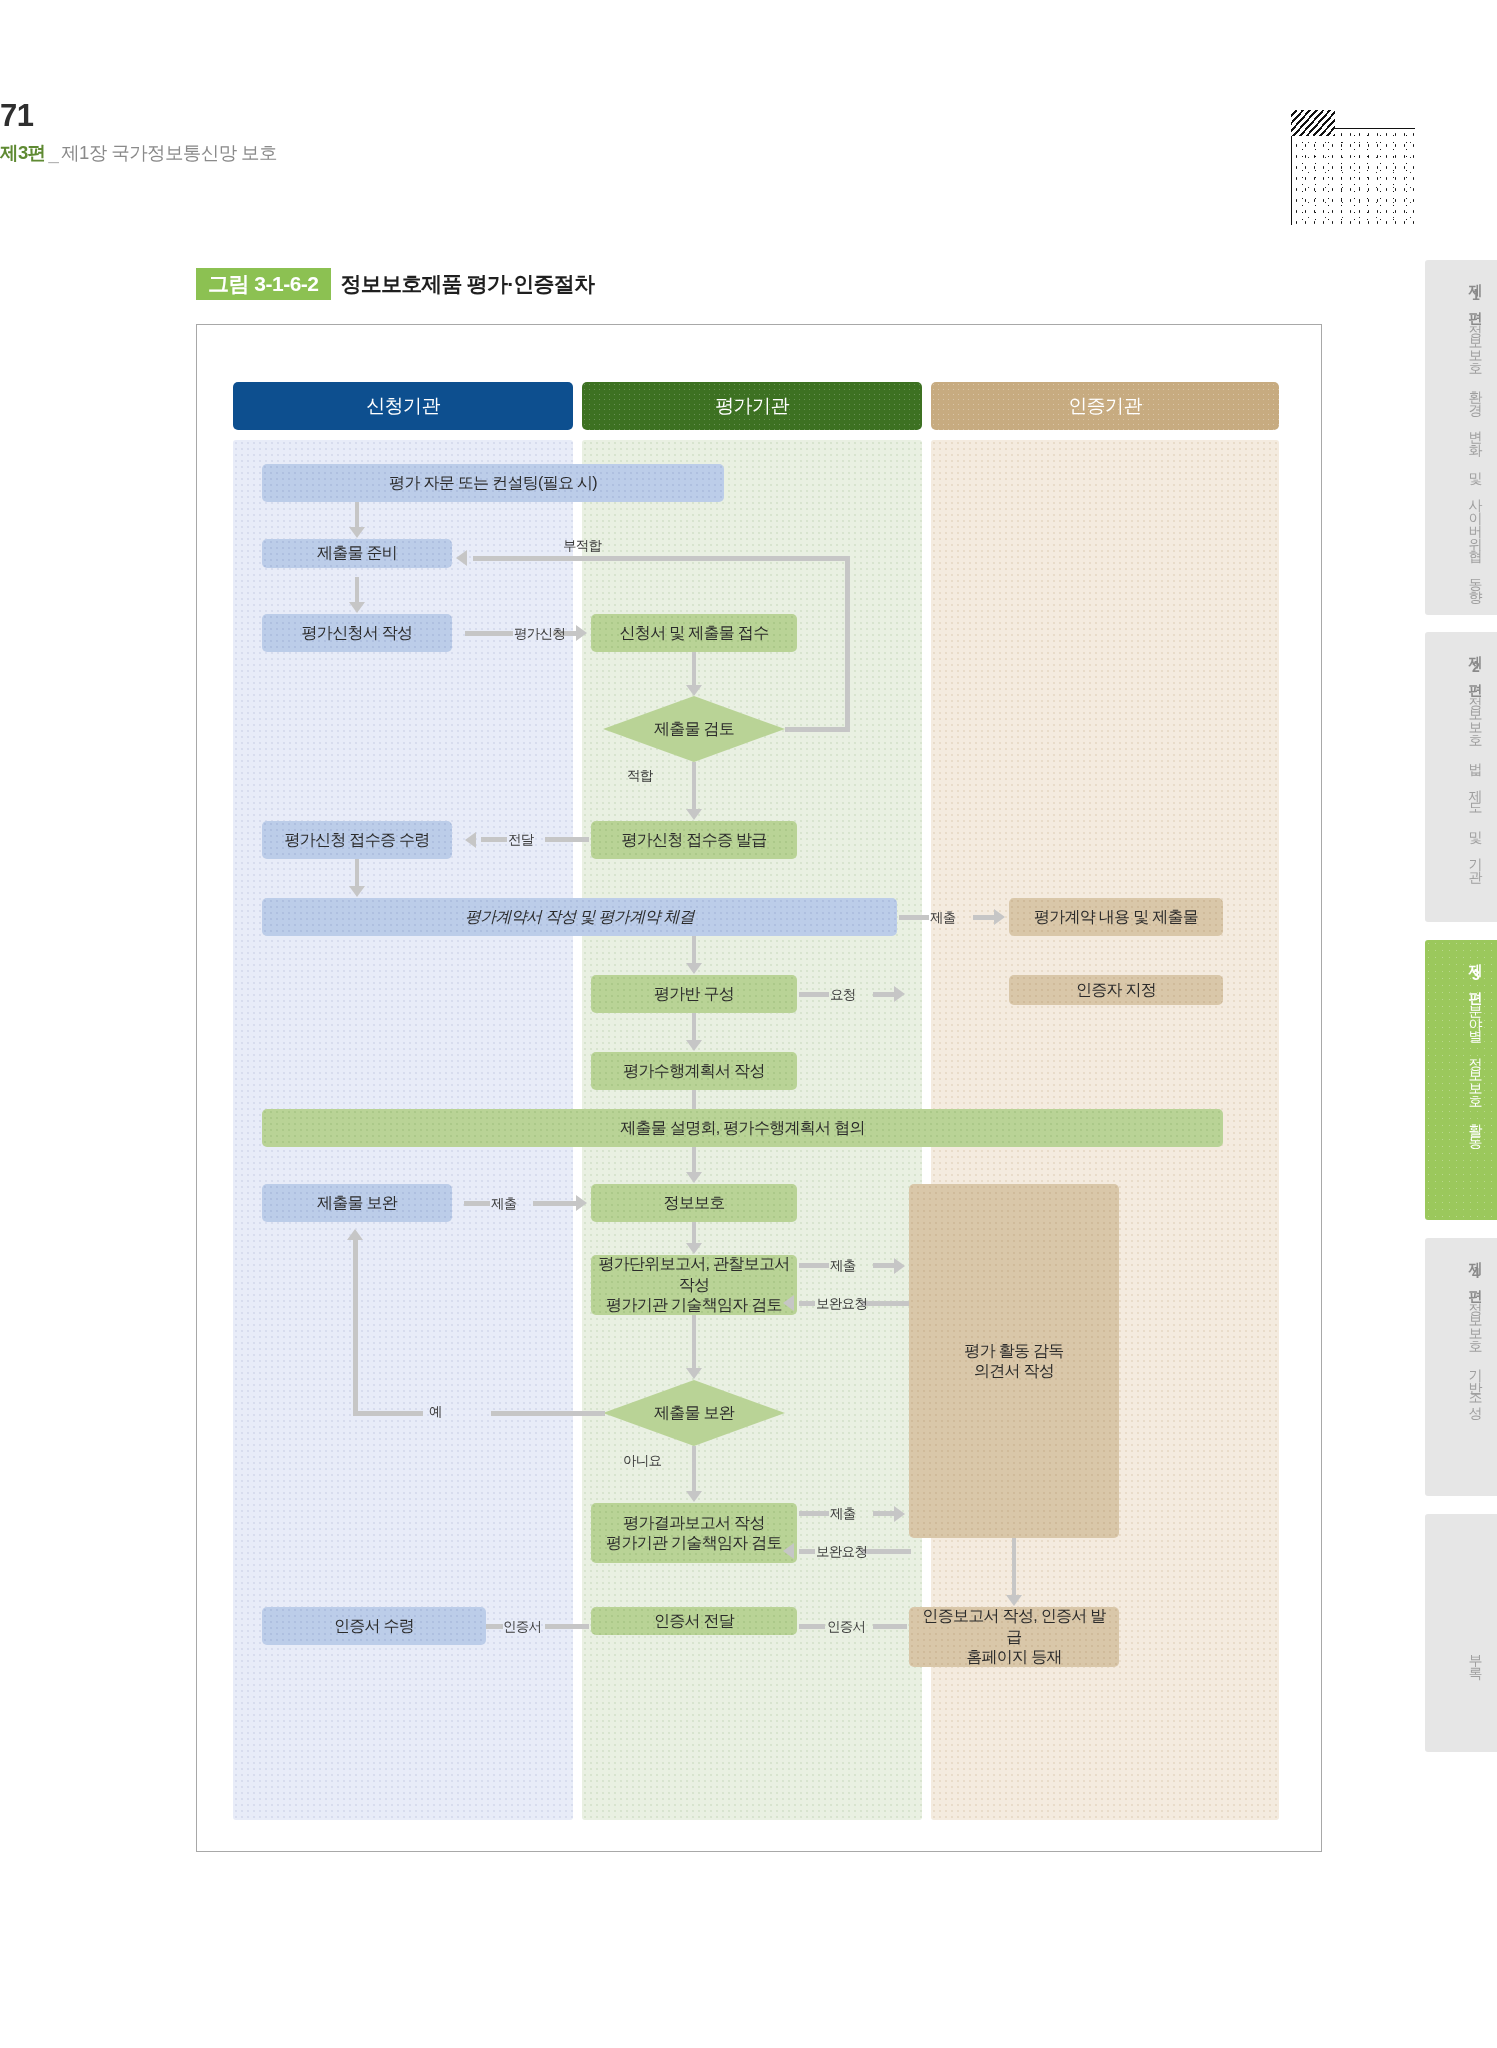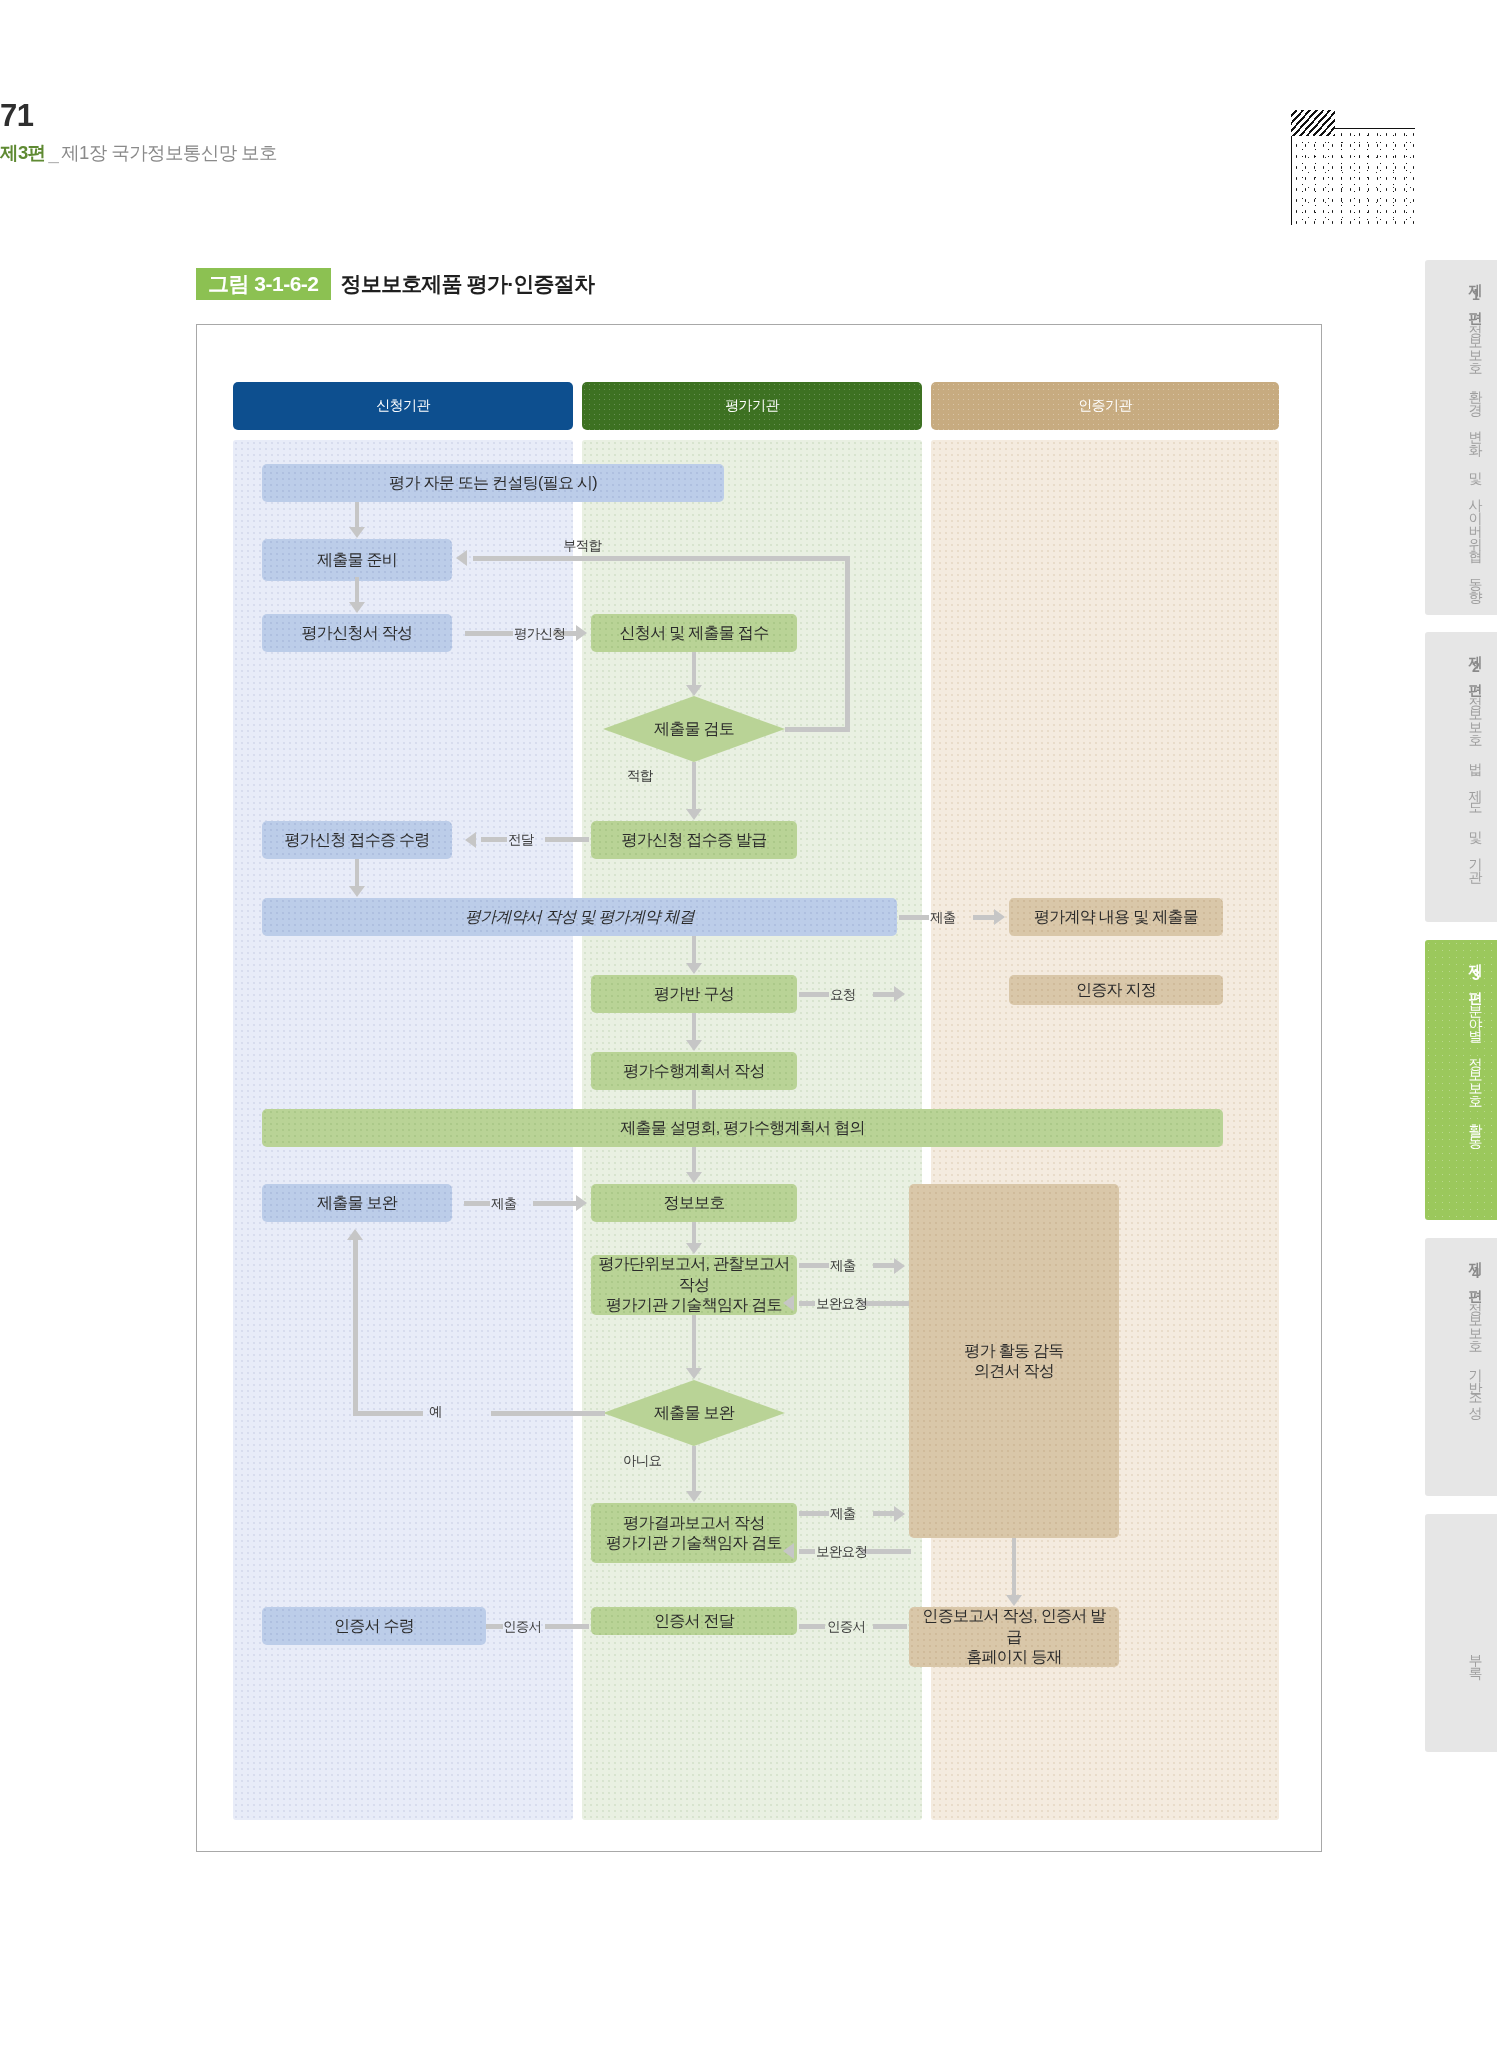--- a/index.html
+++ b/index.html
@@ -105,21 +105,21 @@
   .lanes {
     position: absolute;
     left: 36px; top: 57px;
     width: 1046px;
   }
   .lane-headers { display: flex; gap: 9px; }
   .lane-head {
     height: 48px;
     border-radius: 5px;
     color: #fff;
-    font-size: 14px;
+    font-size: 19px;
     letter-spacing: -0.6px;
     display: flex; align-items: center; justify-content: center;
   }
   .lh-apply { width: 340px; background: #0d4f8f; }
   .lh-eval  { width: 340px; background: #3d7122;
               background-image: radial-gradient(rgba(255,255,255,.22) 0.7px, transparent 0.8px);
               background-size: 5px 5px; }
   .lh-cert  { width: 348px; background: #c7ab80;
               background-image: radial-gradient(rgba(255,255,255,.3) 0.7px, transparent 0.8px);
               background-size: 5px 5px; }
@@ -266,21 +266,21 @@
         <div class="lane-body lb-cert"></div>
       </div>
 
       <div class="nodes">
 
         <div class="node n-blue" style="left:29px; top:24px; width:462px; height:38px;">평가 자문 또는 컨설팅(필요 시)</div>
 
         <div class="seg" style="left:122px; top:62px; width:4px; height:26px;"></div>
         <div class="arrow-d" style="left:116px; top:87px;"></div>
 
-        <div class="node n-blue" style="left:29px; top:99px; width:190px; height:42px;">제출물 준비</div>
+        <div class="node n-blue" style="left:29px; top:99px; width:190px; height:29px;">제출물 준비</div>
 
         <div class="seg" style="left:122px; top:137px; width:4px; height:26px;"></div>
         <div class="arrow-d" style="left:116px; top:162px;"></div>
 
         <div class="node n-blue" style="left:29px; top:174px; width:190px; height:38px;">평가신청서 작성</div>
 
         <div class="seg" style="left:232px; top:191px; width:48px; height:5px;"></div>
         <div class="seg" style="left:320px; top:191px; width:24px; height:5px;"></div>
         <div class="arrow-r" style="left:343px; top:185px;"></div>
         <div class="elabel" style="left:281px; top:185px;">평가신청</div>

